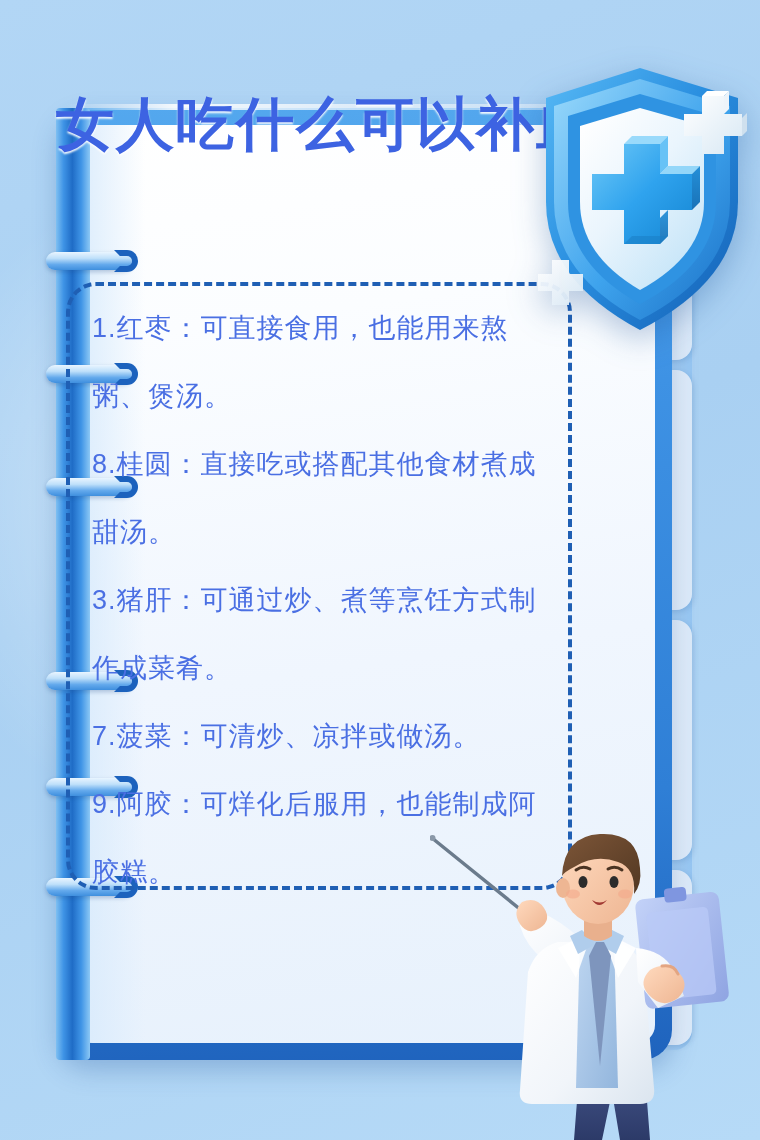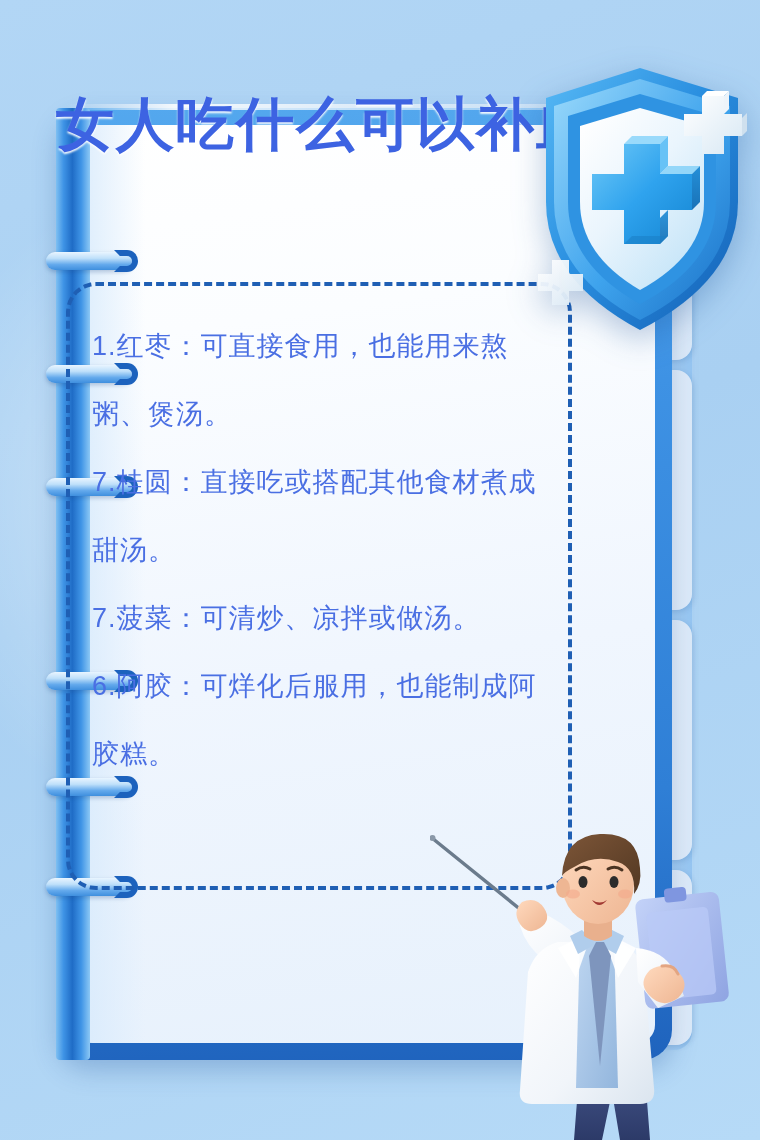--- a/index.html
+++ b/index.html
@@ -169,21 +169,21 @@
     width: 506px;
     height: 608px;
     border: 4px dashed #1f5fb4;
     border-radius: 30px;
     box-sizing: border-box;
     z-index: 2;
   }
   .list {
     position: absolute;
     left: 92px;
-    top: 312px;
+    top: 294px;
     width: 460px;
     z-index: 3;
   }
   .list-item {
     font-size: 27px;
     line-height: 68px;
     color: #4a6fe3;
     letter-spacing: 1px;
     white-space: pre-wrap;
   }
@@ -242,23 +242,24 @@
   <div class="card">
     <div class="card-inner"></div>
   </div>
 
   <div class="title">女人吃什么可以补血</div>
 
   <div class="dashed-box"></div>
 
   <div class="list">
     <div class="list-item">1.红枣：可直接食用，也能用来熬粥、煲汤。</div>
-    <div class="list-item">7.桂圆：直接吃或搭配其他食材煮成甜汤。</div>
+    <div class="list-item">8.桂圆：直接吃或搭配其他食材煮成甜汤。</div>
+    <div class="list-item">3.猪肝：可通过炒、煮等烹饪方式制作成菜肴。</div>
     <div class="list-item">7.菠菜：可清炒、凉拌或做汤。</div>
-    <div class="list-item">6.阿胶：可烊化后服用，也能制成阿胶糕。</div>
+    <div class="list-item">9.阿胶：可烊化后服用，也能制成阿胶糕。</div>
   </div>
 
   <div class="spine"></div>
   <div class="rings">
     <div class="ring" style="top:142px">
       <div class="bar"></div>
       <div class="hook"></div>
     </div>
     <div class="ring" style="top:255px">
       <div class="bar"></div>

